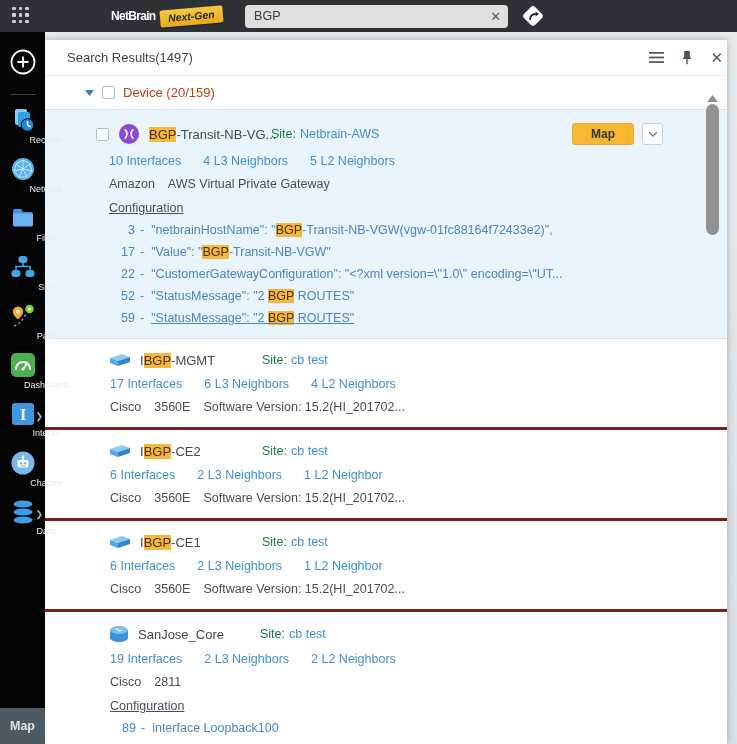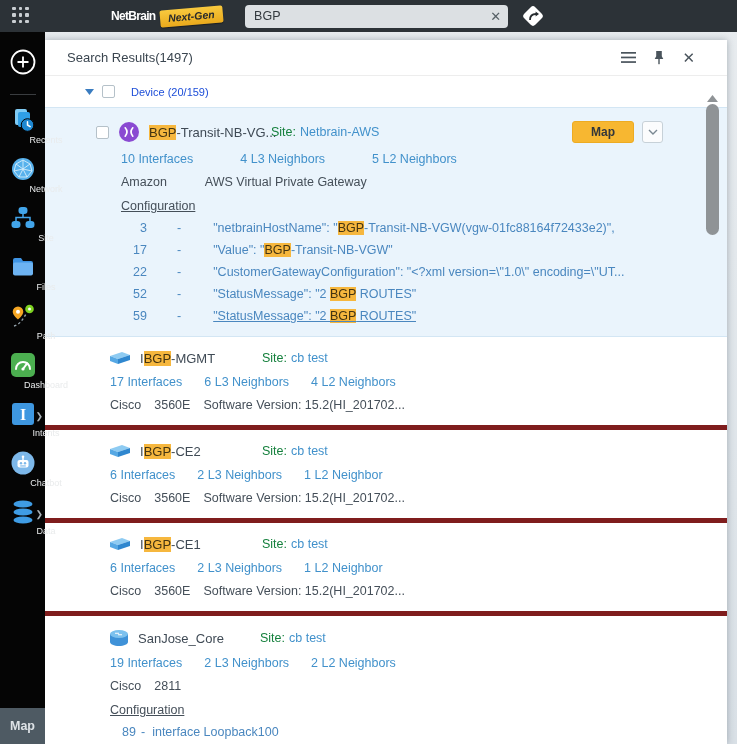--- a/index.html
+++ b/index.html
@@ -21,33 +21,33 @@
   .sidebar { position:absolute; top:32px; left:0; width:45px; height:676px; background:#050505; display:flex; flex-direction:column; align-items:center; z-index:4; }
   .sb-plus { margin-top:16px; cursor:pointer; }
   .sb-div { width:26px; height:1px; background:#3a3d40; margin:14px 0 6px; }
   .sb-item { width:45px; height:49px; display:flex; flex-direction:column; align-items:center; justify-content:center; cursor:pointer; position:relative; }
   .sb-label { color:#e9ebec; font-size:9px; margin-top:2px; white-space:nowrap;padding-left:47px; }
   .chev { position:absolute; right:2px; top:16px; color:#aab2b8; font-size:9px; }
   .map-tab { position:absolute; bottom:0; left:0; width:45px; height:36px; background:#4e5a63; color:#dde2e6; font-size:12.5px; font-weight:bold; display:flex; align-items:center; justify-content:center; cursor:pointer; z-index:6; }
 
   
   .panel { position:absolute; top:40px; left:45px; width:682px; height:704px; background:#fff; box-shadow:0 0 7px rgba(40,55,70,.35); overflow:hidden; }
-  .p-head { height:36px; display:flex; align-items:center; padding:0 28px 0 22px; border-bottom:1px solid #ededed; }
+  .p-head { height:36px; display:flex; align-items:center; padding:0 0 0 22px; border-bottom:1px solid #ededed; }
   .p-title { font-size:13px; color:#3b4650; }
   .p-icons { margin-left:auto; display:flex; align-items:center; gap:17px; padding-right:4px; }
   .p-icons > span { cursor:pointer; display:inline-flex; align-items:center; }
   .x-icon { font-size:15px; color:#4a545c; }
 
   .dev-row { display:flex; align-items:center; margin:9px 0 9px 40px; }
   .caret { cursor:pointer; display:inline-flex; margin-right:8px; }
   .cbx { width:13px; height:13px; background:#fff; border:1px solid #b5c1c9; border-radius:2px; cursor:pointer; }
-  .dev-label { font-size:11px; color:#1d4ed8; margin-left:16px; }
+  .dev-label { font-size:13px; color:#c2410c; margin-left:8px; }
 
   .results { }
-  .card { border-bottom:5px solid #7f1d1d; padding:13px 40px 13px 56px; font-size:12.5px; cursor:pointer; }
+  .card { border-bottom:3px solid #7f1d1d; padding:13px 40px 13px 56px; font-size:12.5px; cursor:pointer; }
   .card.active { background:#eaf4fc; border-top:1px solid #d3e6f4; border-bottom:1px solid #d3e6f4; padding-left:43px; }
   .row { display:flex; align-items:center; }
   .title-row { margin-bottom:9px;padding-left:8px; }
   .title-row .cbx { margin-right:9px; }
   .dev-ico { display:inline-flex; margin-right:9px; }
   .name { width:122px; font-size:13px; color:#3f4a55; white-space:nowrap; }
   .hl { background:#f6b73e; color:#443411; }
   .site-lab { color:#15803d; margin-right:4px; }
   .site-val { color:#4191cb; cursor:pointer; }
   .spacer { flex:1; }
@@ -56,21 +56,21 @@
   .links-row { color:#4191cb; margin-bottom:9px; }
   .links-row .lnk { margin-right:22px; cursor:pointer; }
   .vendor-row { color:#454f59; }
   .vendor-row span { margin-right:13px; }
   .cfg-label { color:#454f59; margin-top:10px;text-decoration:underline; }
   .cfg-line { display:flex; margin-top:8px; color:#4a87bf; cursor:pointer; }
   .cfg-num { width:26px; text-align:right; }
   .cfg-dash { margin:0 7px 0 5px; }
   .cfg-text { white-space:nowrap; overflow:hidden; }
   .cfg-line.underline .cfg-text { text-decoration:underline; }
-  .card.active .sub { margin-left:33px;gap:25px; }
+  .card.active .sub { margin-left:21px; }
   .card .sub { margin-left:9px; }
 
   
   .scroll-up { position:absolute; top:48px; right:9px; cursor:pointer; }
   .scroll-thumb { position:absolute; top:64px; right:8px; width:13px; height:131px; background:#8f9396; border-radius:7px; cursor:pointer; }
 </style>
 </head>
 <body>
 
 <div class="topbar">
@@ -127,36 +127,36 @@
       <g stroke="#d6edfb" stroke-width="0.9" fill="none">
         <polygon points="13,4 20,8 22,15 17,21 9,21 4,15 6,8"></polygon>
         <path d="M13 4v9M4 15l9-2M22 15l-9-2M9 21l4-8M17 21l-4-8M6 8l7 5M20 8l-7 5"></path>
       </g>
     </svg>
     <span class="sb-label">Network</span>
   </div>
 
   <div class="sb-item">
     <svg class="sb-ico" width="26" height="26" viewBox="0 0 26 26">
+      <path d="M3 6a2 2 0 0 1 2-2h6l2 3h8a2 2 0 0 1 2 2v2H3z" fill="#3f94e4"></path>
+      <rect x="3" y="8.5" width="20" height="13" rx="2" fill="#6db3f2"></rect>
+    </svg>
+    <span class="sb-label">Files</span>
+  </div>
+
+  <div class="sb-item">
+    <svg class="sb-ico" width="26" height="26" viewBox="0 0 26 26">
       <path d="M13 9v3.5M13 12.5H6v3.5M13 12.5h7v3.5" stroke="#42a5ea" stroke-width="1.5" fill="none"></path>
       <g fill="#42a5ea">
           <rect x="8.5" y="2" width="9" height="7" rx="3.2"></rect>
           <rect x="1.5" y="16" width="9" height="7" rx="3.2"></rect>
           <rect x="15.5" y="16" width="9" height="7" rx="3.2"></rect>
         </g>
     </svg>
     <span class="sb-label">Site</span>
-  </div>
-
-  <div class="sb-item">
-    <svg class="sb-ico" width="26" height="26" viewBox="0 0 26 26">
-      <path d="M3 6a2 2 0 0 1 2-2h6l2 3h8a2 2 0 0 1 2 2v2H3z" fill="#3f94e4"></path>
-      <rect x="3" y="8.5" width="20" height="13" rx="2" fill="#6db3f2"></rect>
-    </svg>
-    <span class="sb-label">Files</span>
   </div>
 
   <div class="sb-item">
     <svg class="sb-ico" width="26" height="26" viewBox="0 0 26 26">
       <path d="M4 23c6-1.5 9-7 12-12" stroke="#94a2ab" stroke-width="1.4" stroke-dasharray="2.4 2.4" fill="none"></path>
       <circle cx="19.5" cy="6" r="4.3" fill="#7ed321"></circle>
         <circle cx="19.5" cy="6" r="1.5" fill="#fff"></circle>
       <path d="M8 3.5a5.3 5.3 0 0 1 5.3 5.3C13.3 12.4 8 16.5 8 16.5s-5.3-4.1-5.3-7.7A5.3 5.3 0 0 1 8 3.5z" fill="#f5a623"></path>
       <circle cx="8" cy="8.8" r="2" fill="#fff"></circle>
     </svg>

